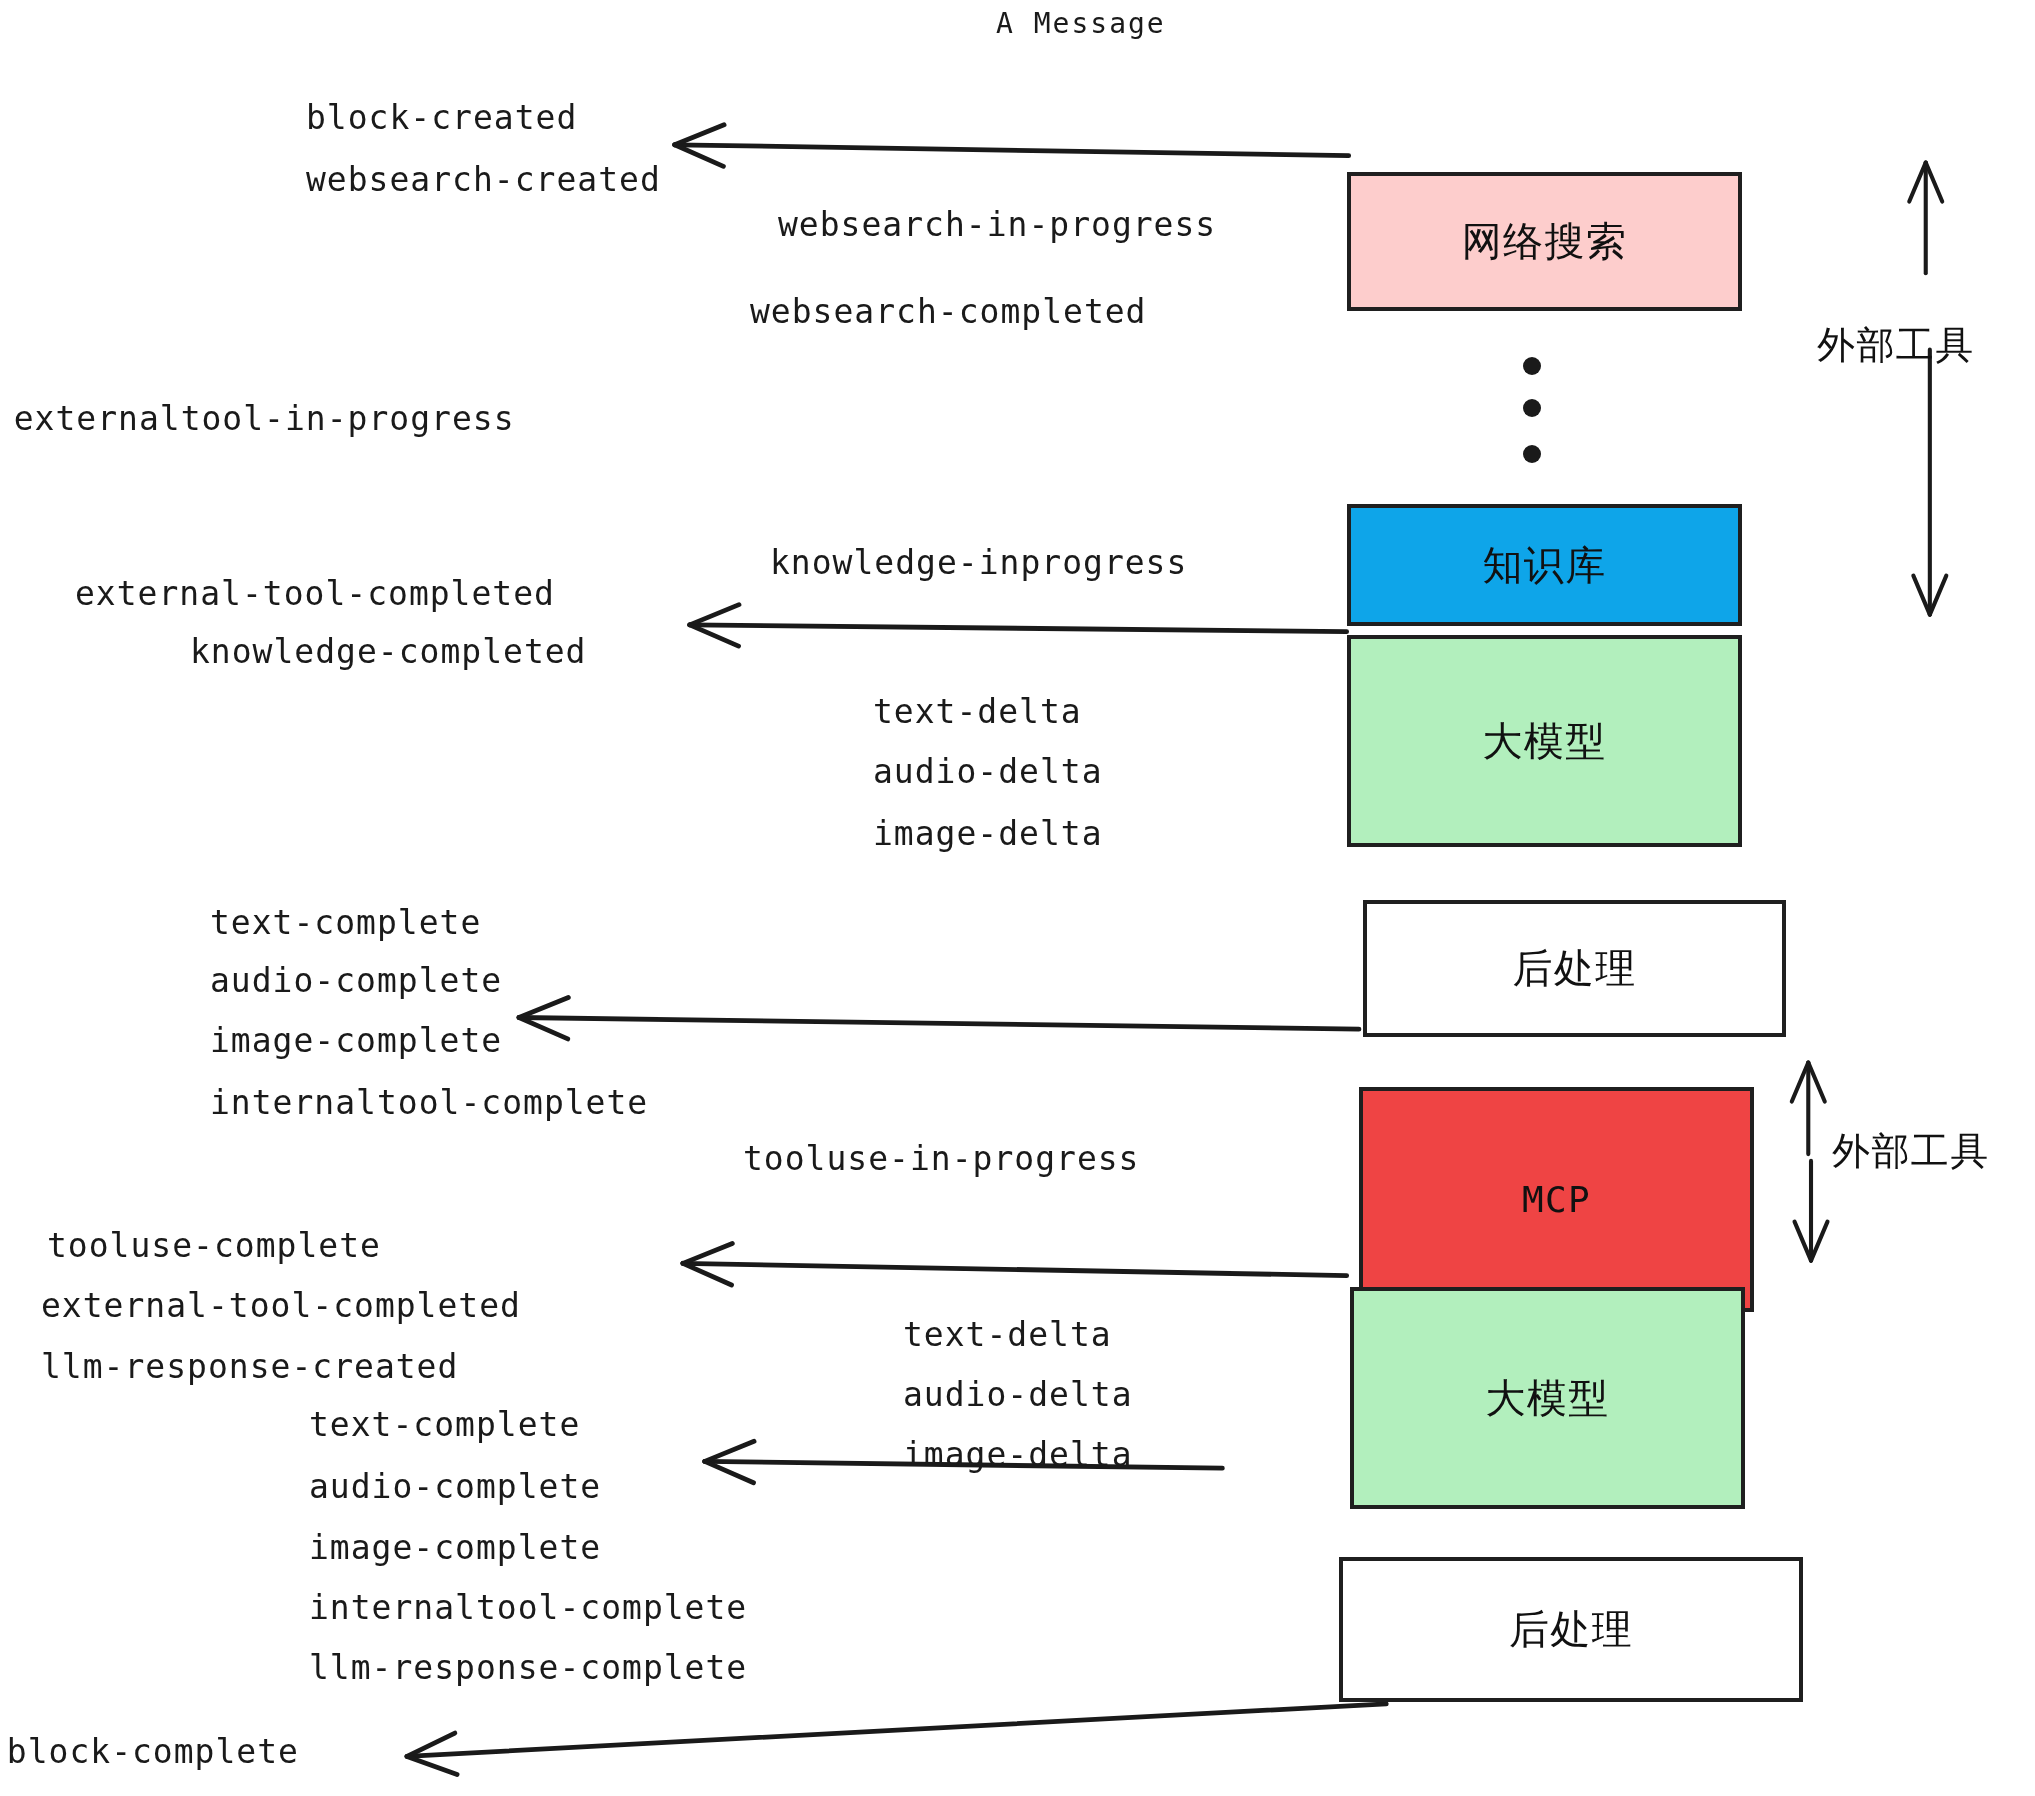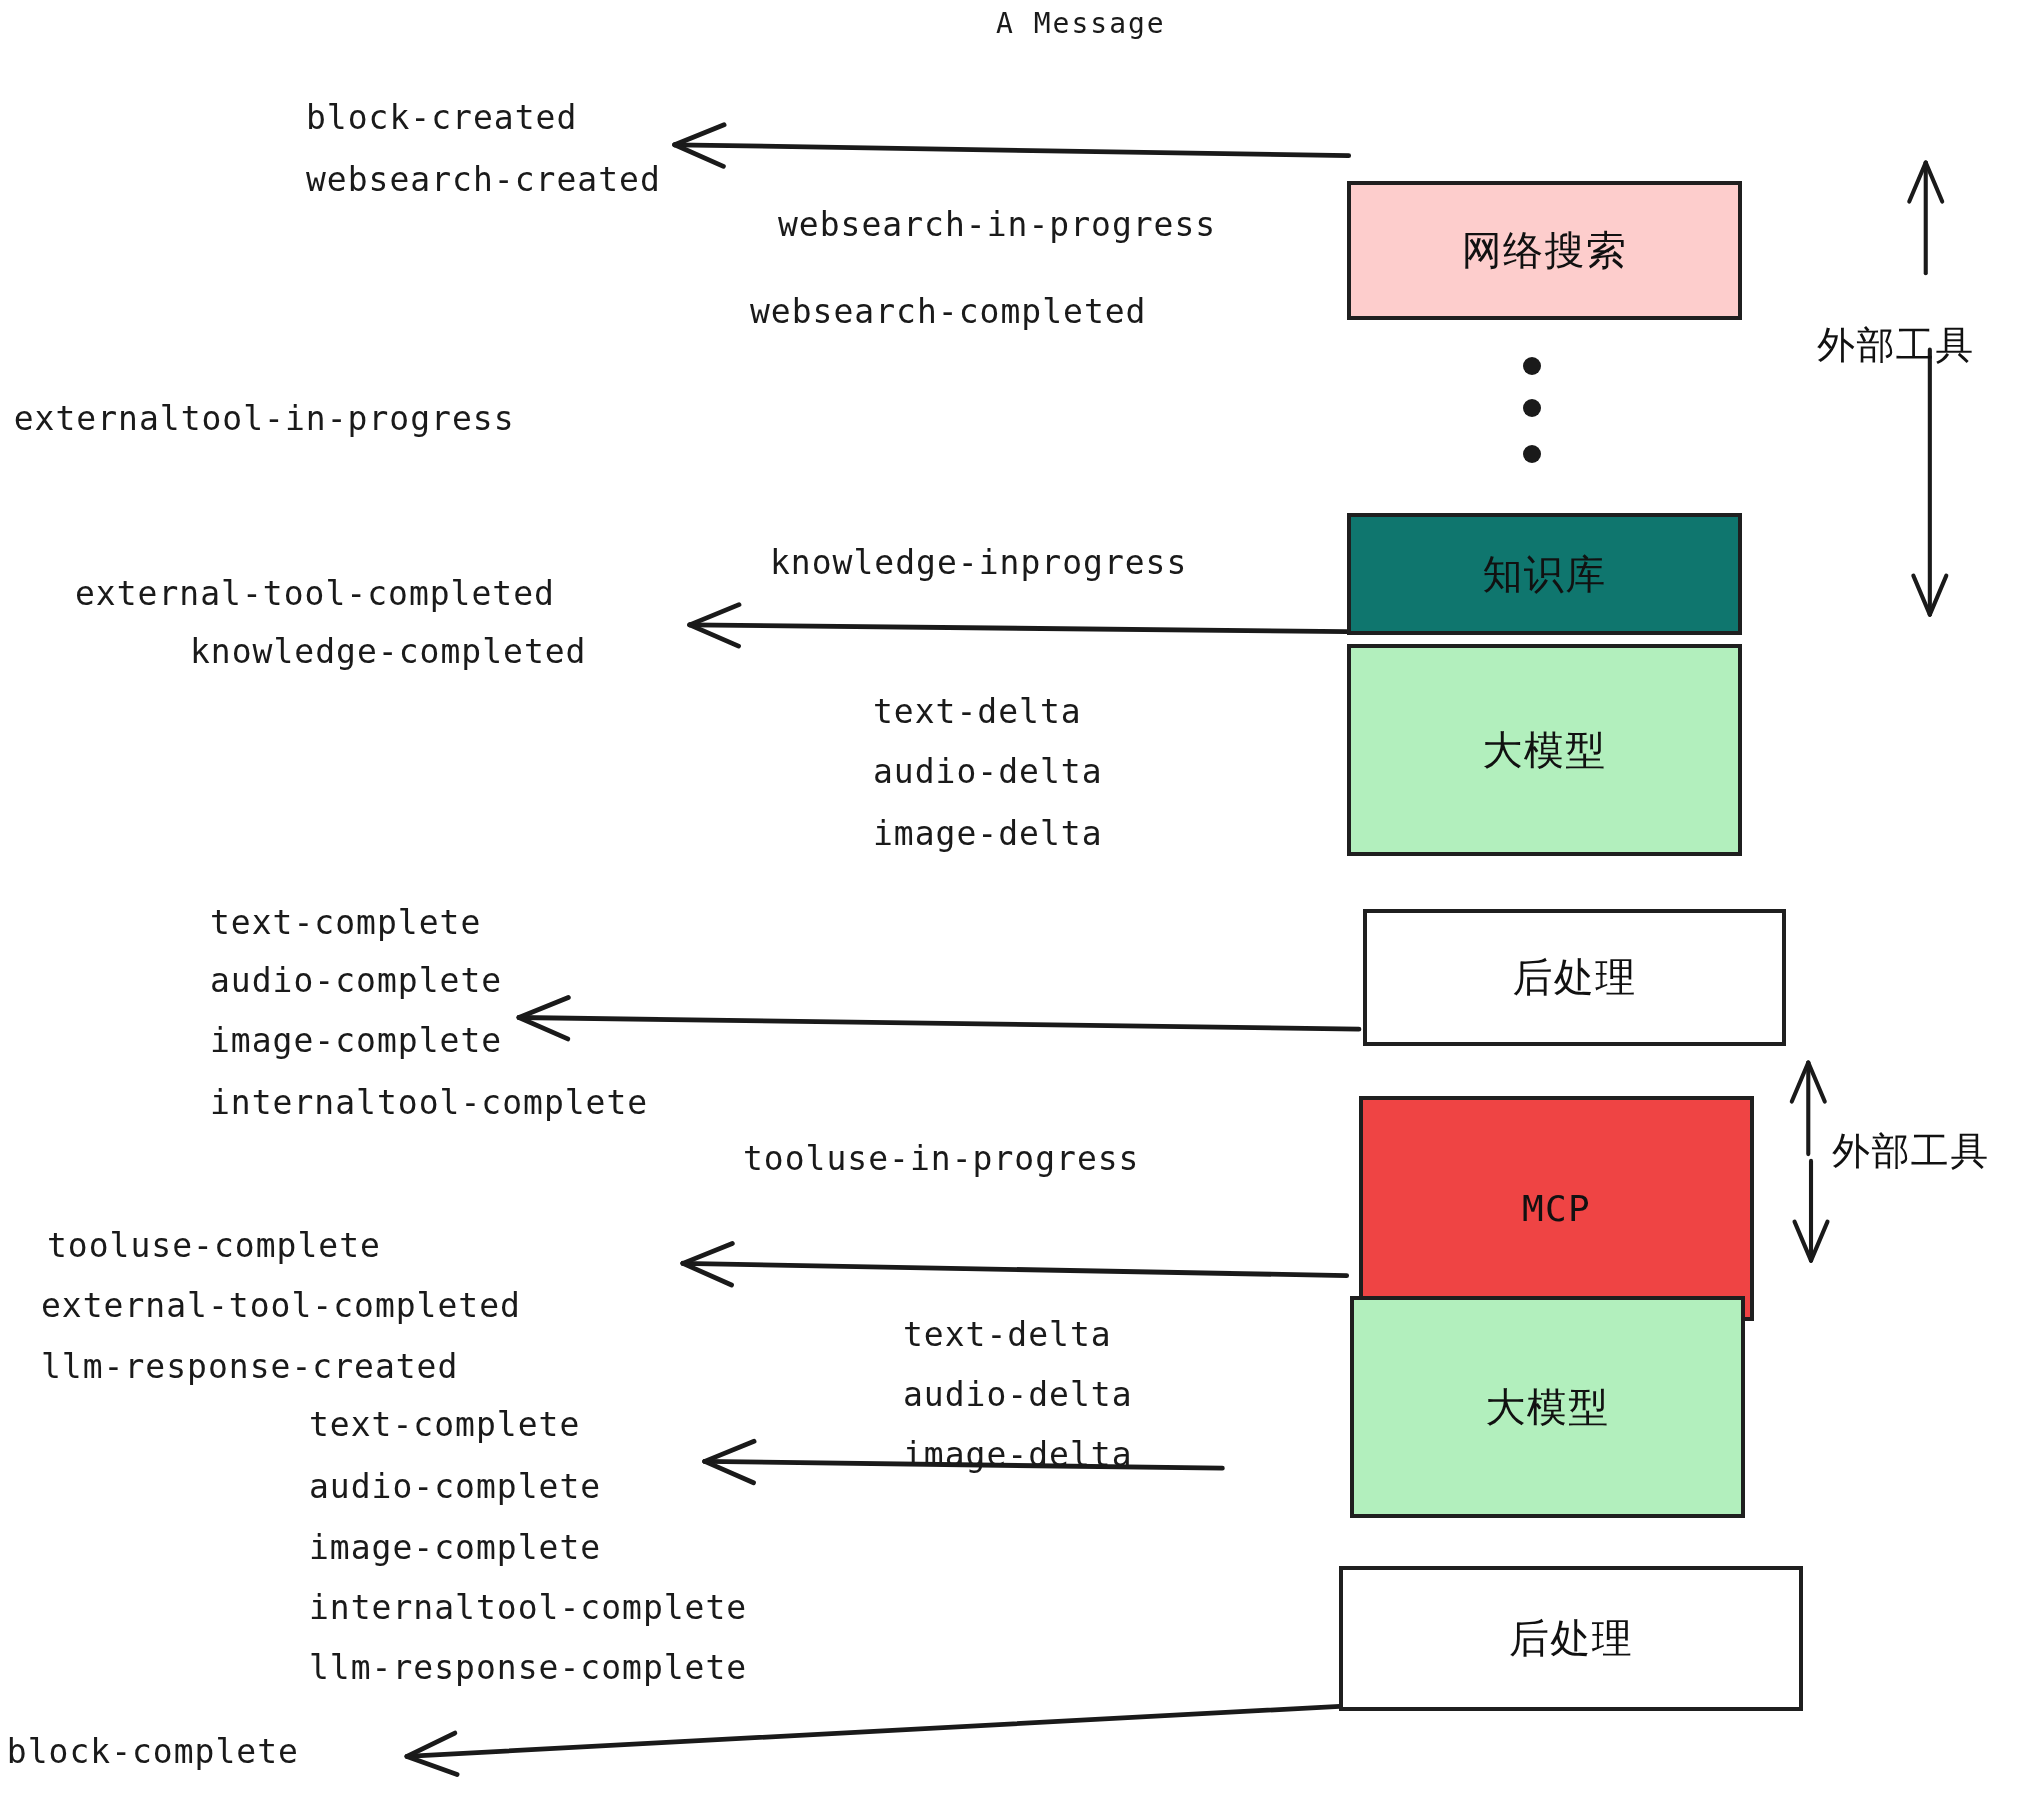--- a/index.html
+++ b/index.html
@@ -8,21 +8,21 @@
   #stage{position:absolute;left:0;top:0;width:2035px;height:1796px;}
   .evt{position:absolute;color:#1a1a1a;white-space:pre;
        font-family:"DejaVu Sans Mono","Liberation Mono",monospace;
        font-size:33px;letter-spacing:1px;line-height:1;}
   .title{position:absolute;color:#1a1a1a;white-space:pre;
        font-family:"DejaVu Sans Mono","Liberation Mono",monospace;
        font-size:28px;letter-spacing:2px;}
   .boxlbl{position:absolute;display:flex;align-items:center;justify-content:center;
        box-sizing:border-box;border:4.1px solid #1f1f1f;
        font-family:"DejaVu Sans","Liberation Sans",sans-serif;
-       font-size:40px;color:#111;letter-spacing:1.4px;margin-top:9px;}
+       font-size:40px;color:#111;letter-spacing:1.4px;}
   .cnlbl{position:absolute;white-space:pre;color:#111;
        font-family:Liberation Serif, serif;
        font-size:38px;letter-spacing:1.4px;}
   .mcplbl{font-family:"DejaVu Sans Mono","Liberation Mono",monospace;font-size:36px;letter-spacing:1.4px;}
   .dot{position:absolute;width:18px;height:18px;border-radius:50%;background:#1a1a1a;}
   svg.ov{position:absolute;left:0;top:0;width:2035px;height:1796px;pointer-events:none;}
 </style>
 </head>
 <body>
 
@@ -62,21 +62,21 @@
         <line x1="2648" y1="1556" x2="2672.143937223136" y2="1613.1057816281789"></line>
         <line x1="2648" y1="1556" x2="2623.856062776864" y2="1613.1057816281789"></line>
         <line x1="2652" y1="1700" x2="2652" y2="1846"></line>
         <line x1="2652" y1="1846" x2="2627.856062776864" y2="1788.8942183718211"></line>
         <line x1="2652" y1="1846" x2="2676.143937223136" y2="1788.8942183718211"></line>
       </g>
   </svg>
 
   <div id="boxes-layer">
       <div class="boxlbl" style="left: 1347px; top: 172px; width: 395px; height: 139px; background: rgb(253, 205, 204);">网络搜索</div>
-      <div class="boxlbl" style="left: 1347px; top: 504px; width: 395px; height: 122px; background: #0f766e;">知识库</div>
+      <div class="boxlbl" style="left: 1347px; top: 504px; width: 395px; height: 122px; background: #0ea5e9;">知识库</div>
       <div class="boxlbl" style="left: 1347px; top: 635px; width: 395px; height: 212px; background: rgb(178, 239, 189);">大模型</div>
       <div class="boxlbl" style="left: 1363px; top: 900px; width: 423px; height: 137px; background: rgb(255, 255, 255);">后处理</div>
       <div class="boxlbl mcplbl" style="left: 1359px; top: 1087px; width: 395px; height: 225px; background: #ef4444;">MCP</div>
       <div class="boxlbl" style="left: 1350px; top: 1287px; width: 395px; height: 222px; background: rgb(178, 239, 189);">大模型</div>
       <div class="boxlbl" style="left: 1339px; top: 1557px; width: 464px; height: 145px; background: rgb(255, 255, 255);">后处理</div>
     </div>
   <div id="events-layer">
       <div class="evt" style="left: 306px; top: 101px;">block-created</div>
       <div class="evt" style="left: 306px; top: 163px;">websearch-created</div>
       <div class="evt" style="left: 778px; top: 208px;">websearch-in-progress</div>

